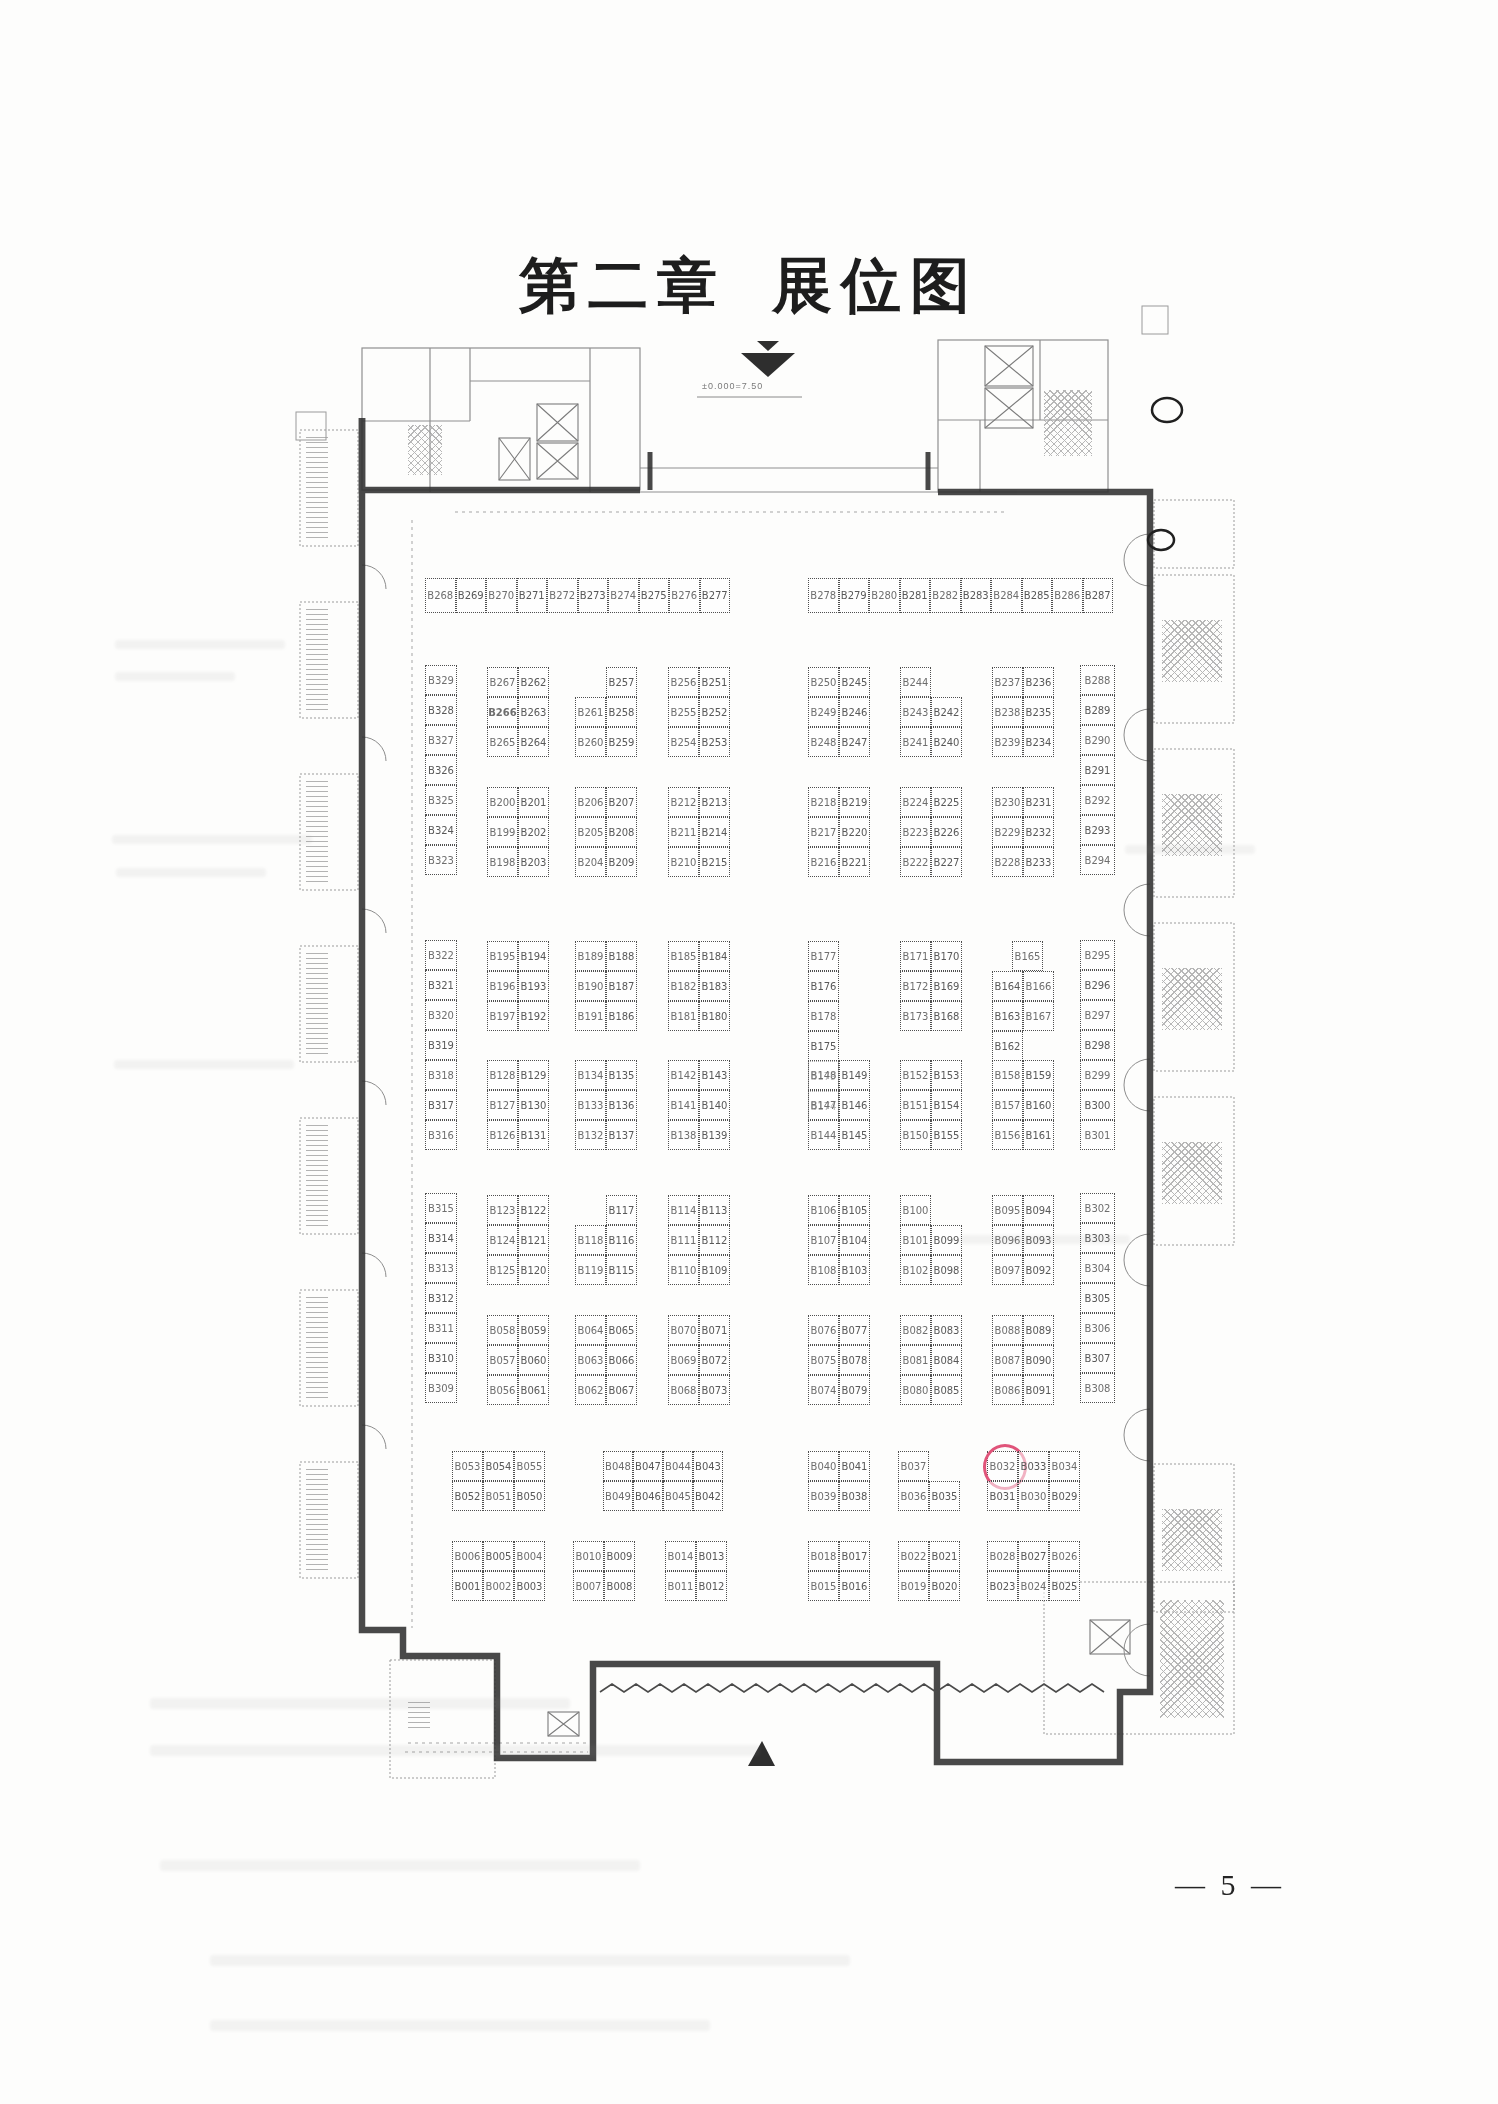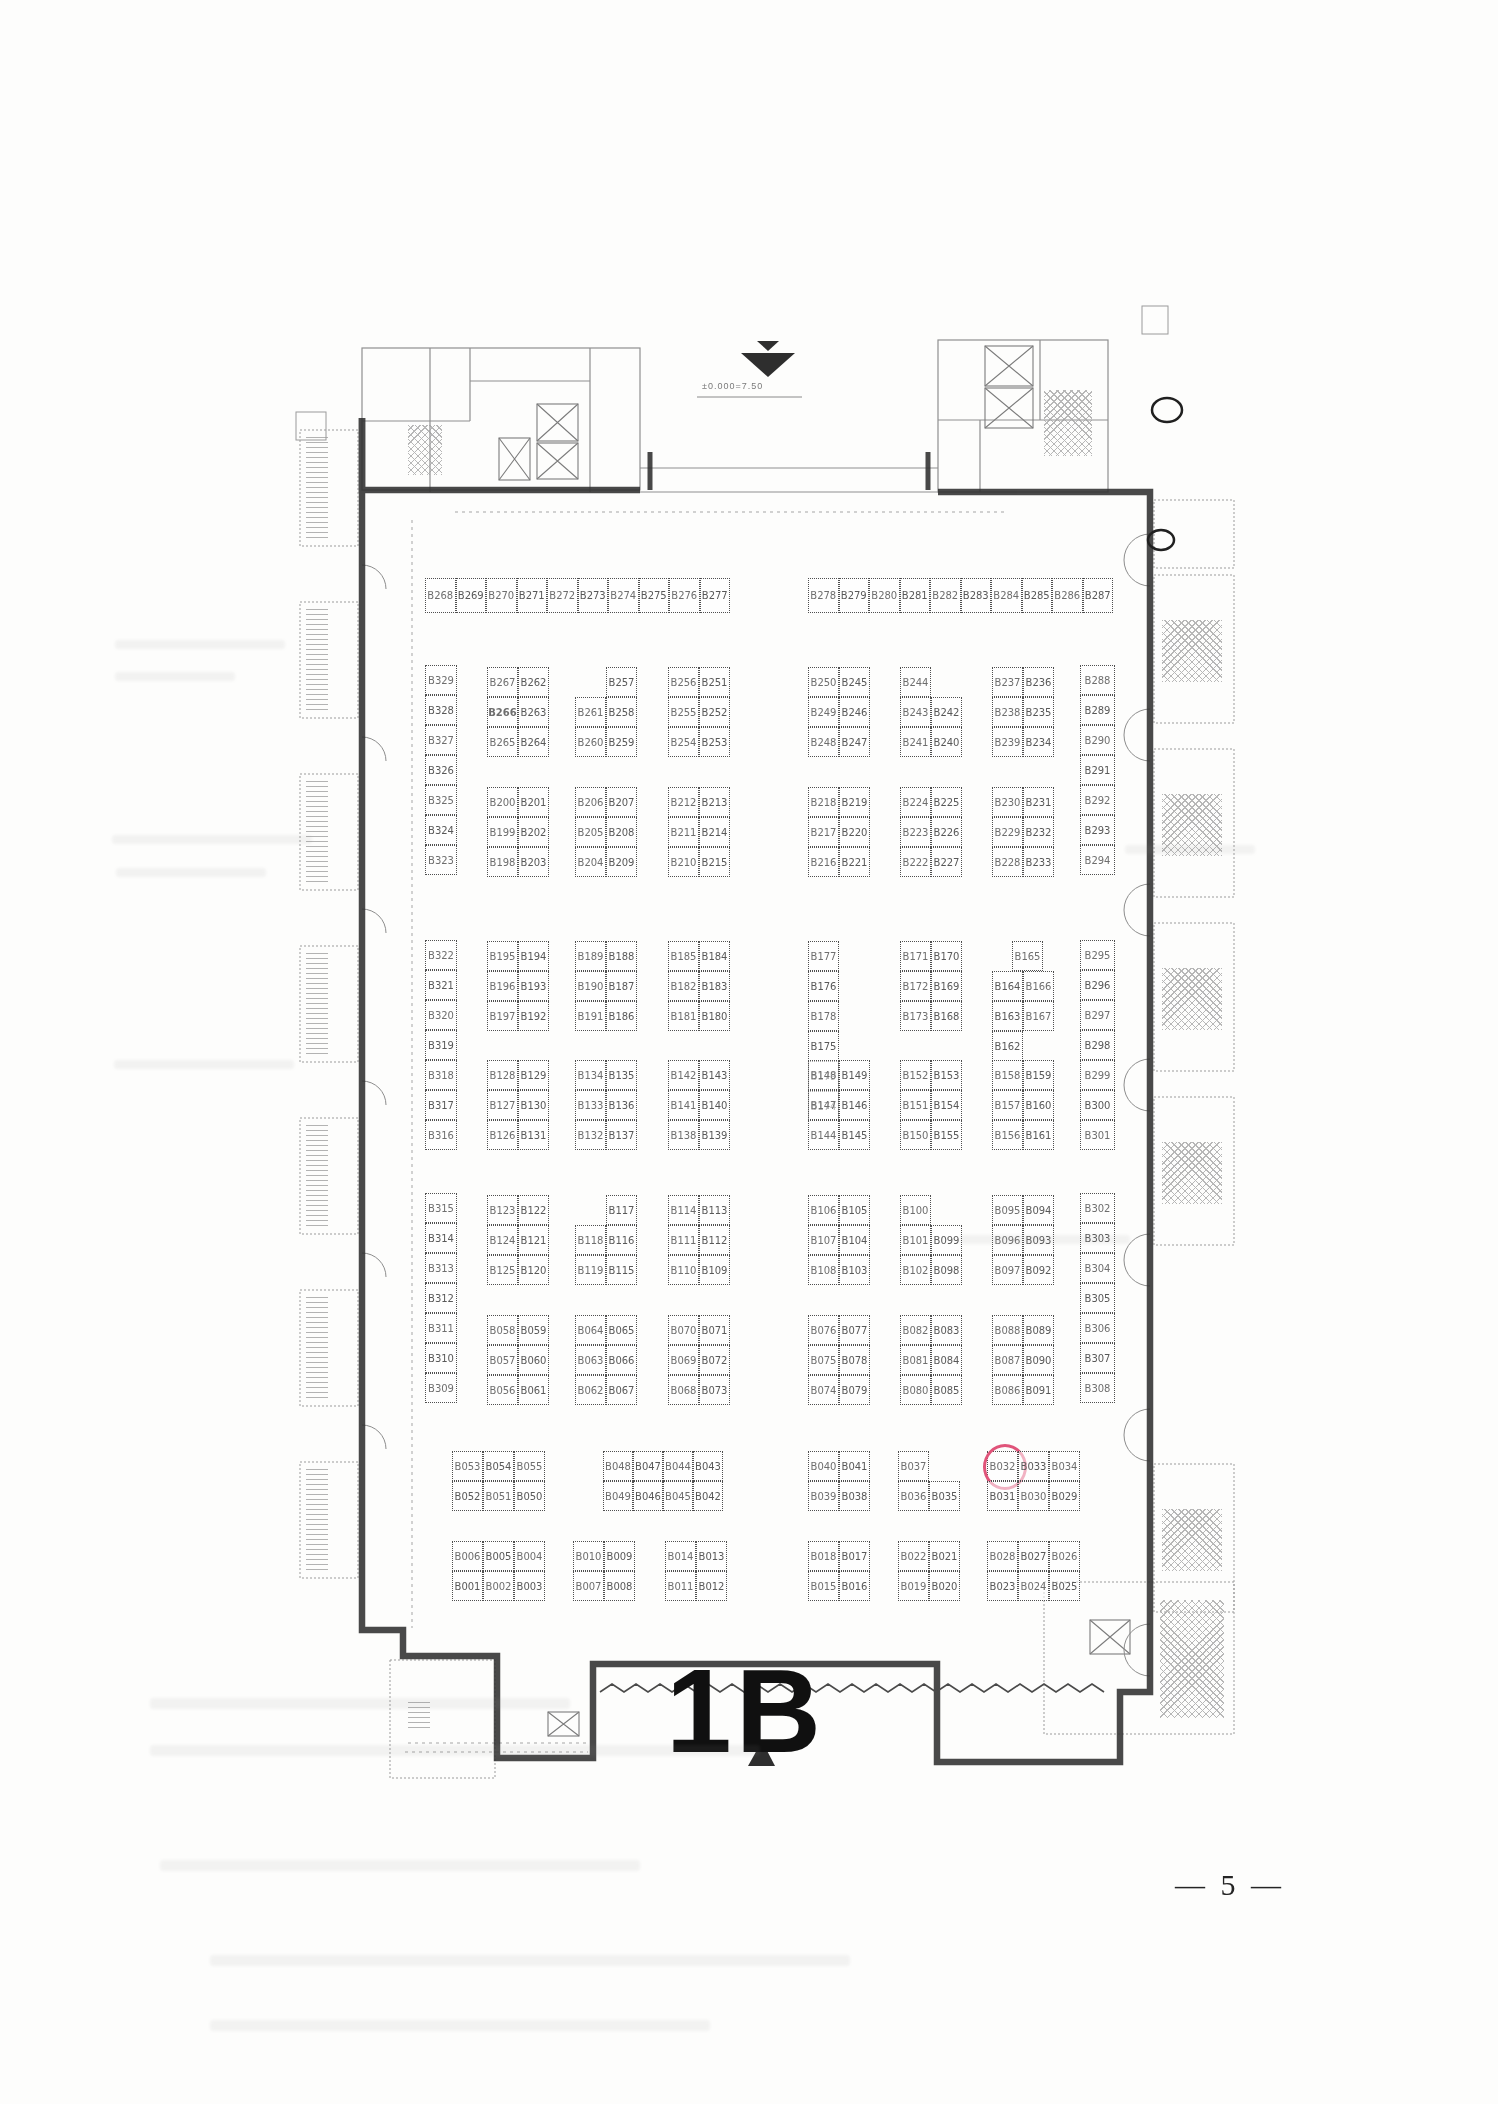--- a/index.html
+++ b/index.html
@@ -36,20 +36,23 @@
   .page-number{position:absolute;left:1175px;top:1868px;font-size:30px;color:#252525;
       font-family:"Liberation Serif",serif;letter-spacing:4px;}
   
   .ghost{position:absolute;background:#8a8a8a;opacity:.09;filter:blur(1.5px);border-radius:3px;}
 </style>
 </head>
 <body>
 
 <div class="page">
 
+  <div class="title">
+    <span>第二章</span><span class="gap"></span><span>展位图</span>
+  </div>
 
   <div class="plan">
 
     <svg width="1498" height="2104" viewBox="0 0 1498 2104">
 
       <g stroke="#8f8f8f" stroke-width="1.2" fill="none">
         <rect x="362" y="348" width="278" height="142"></rect>
         <path d="M430 348 V492 M470 348 V421 M590 348 V492 M362 421 H470 M470 381 H590"></path>
         <rect x="938" y="340" width="170" height="152"></rect>
         <path d="M938 420 H1108 M1040 340 V420 M980 420 V492"></path>
@@ -596,21 +599,20 @@
         <div class="booth-block" style="left: 987px; top: 1541px; width: 93px;">
           <div class="booth-cell" style="width: 31px; height: 30px;">B028</div>
           <div class="booth-cell" style="width: 31px; height: 30px;">B027</div>
           <div class="booth-cell" style="width: 31px; height: 30px;">B026</div>
           <div class="booth-cell" style="width: 31px; height: 30px;">B023</div>
           <div class="booth-cell" style="width: 31px; height: 30px;">B024</div>
           <div class="booth-cell" style="width: 31px; height: 30px;">B025</div>
         </div>
       </div>
 
-    <div class="hall-label">1B</div>
     <div class="elev-note">±0.000=7.50</div>
   </div>
 
   <div class="page-number">— 5 —</div>
 
   <div class="ghost" style="left:115px;top:640px;width:170px;height:9px"></div>
   <div class="ghost" style="left:115px;top:672px;width:120px;height:9px"></div>
   <div class="ghost" style="left:112px;top:835px;width:200px;height:9px"></div>
   <div class="ghost" style="left:116px;top:868px;width:150px;height:9px"></div>
   <div class="ghost" style="left:114px;top:1060px;width:180px;height:9px"></div>

